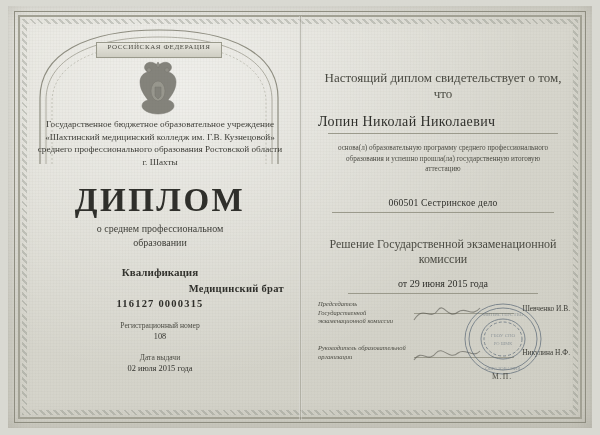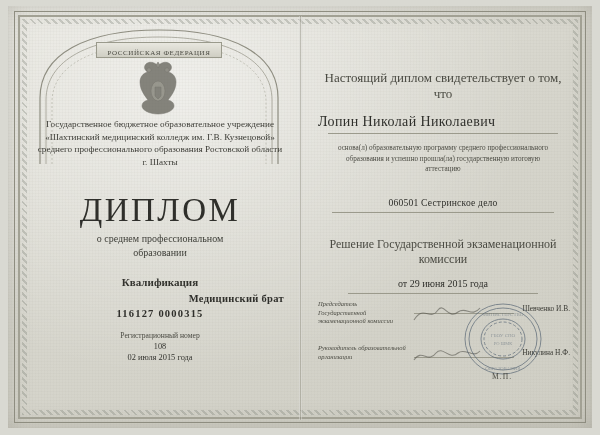--- a/index.html
+++ b/index.html
@@ -99,21 +99,21 @@
   
   .ribbon {
     position: absolute;
     left: 96px;
     top: 42px;
     width: 124px;
     height: 14px;
     background: linear-gradient(180deg, #e8e7df, #cfcec3);
     border: 1px solid #9a9a8c;
     display: flex;
-    align-items: flex-end;
+    align-items: flex-start;
     justify-content: center;
     letter-spacing: 0.6px;
   }
   .ribbon span {
     font-size: 7px;
     color: #4a4a42;
     font-family: "Liberation Serif", serif;
   }
 
   
@@ -133,24 +133,24 @@
     top: 118px;
     width: 248px;
     text-align: center;
   }
   .inst-line {
     font-size: 9.2px;
     line-height: 12.5px;
     color: #3d3d37;
   }
   .diploma-word {
-    margin-top: 24px;
+    margin-top: 14px;
     font-size: 33px;
     letter-spacing: 2.5px;
-    font-weight: 400;
+    font-weight: 700;
     color: #2f2f2b;
     font-family: "Liberation Serif", serif;
   }
   .diploma-sub {
     margin-top: 3px;
     font-size: 10px;
     line-height: 14px;
     color: #3d3d37;
   }
   .qual-title {
@@ -368,20 +368,21 @@
     <div class="diploma-sub" style="margin-top:0">образовании</div>
 
     <div class="qual-title">Квалификация</div>
     <div class="qual-value">Медицинский брат</div>
     <div class="serial">116127  0000315</div>
 
 
     <div class="reg-label">Регистрационный номер</div>
     <div class="reg-value">108</div>
 
+    <div class="date-label">Дата выдачи</div>
     <div class="date-value">02 июля 2015 года</div>
   </div>
 
   <div class="right-col">
     <div class="r-intro">Настоящий диплом свидетельствует о том, что</div>
     <div class="r-name">Лопин Николай Николаевич</div>
     <div class="r-underline"></div>
     <div class="r-body">основа(л) образовательную программу среднего профессионального</div>
     <div class="r-body">образования и успешно прошла(ла) государственную итоговую</div>
     <div class="r-body">аттестацию</div>

